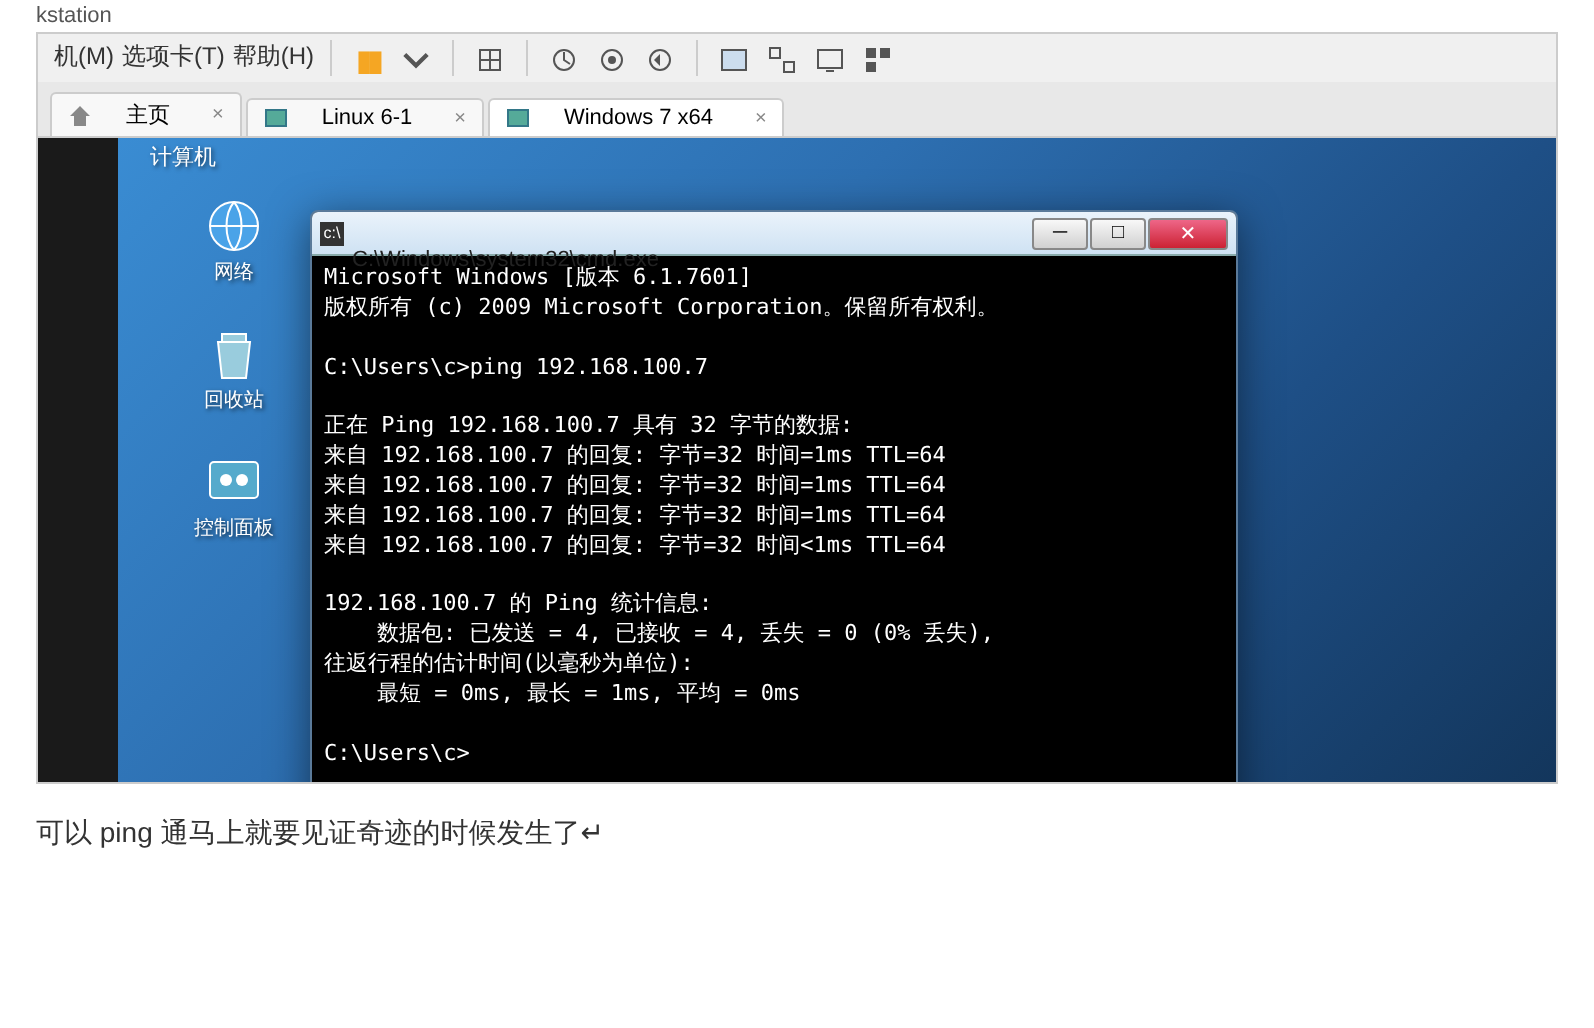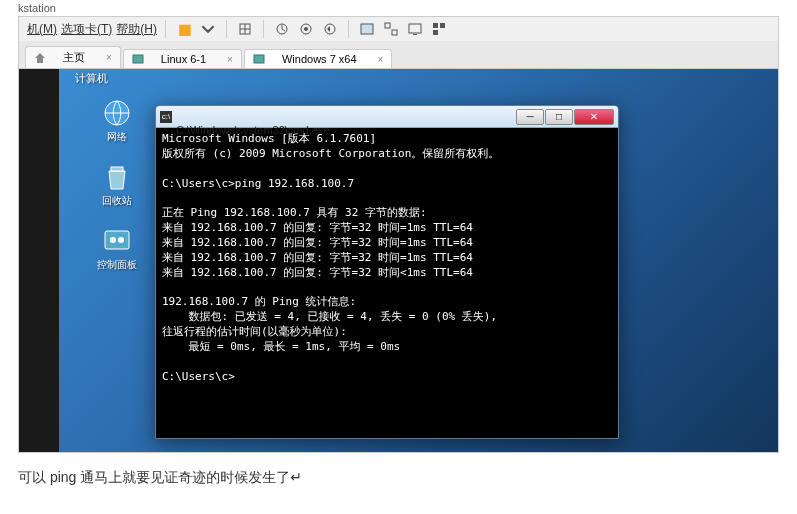--- a/index.html
+++ b/index.html
@@ -1,34 +1,34 @@
 <!DOCTYPE html>
 <html><head>
 <meta charset="utf-8">
 <style>
   * { margin: 0; padding: 0; box-sizing: border-box; }
   body { font-family: "Microsoft YaHei", Arial, sans-serif; background: #fff; width: 797px; height: 514px; overflow: hidden; }
   
   .document-wrap { padding: 0 18px; }
   .app-frame { border: 1px solid #ccc; background: #f5f5f5; }
   
-  .menu-bar { background: #f0f0f0; padding: 3px 8px; font-size: 12px; color: #333; display: flex; align-items: center; gap: 4px; height: 24px; text-decoration: underline; }
+  .menu-bar { background: #f0f0f0; padding: 3px 8px; font-size: 12px; color: #333; display: flex; gap: 4px; height: 24px; }
   .menu-item { cursor: pointer; }
   .tb-sep { width: 1px; height: 18px; background: #ccc; margin: 0 4px; }
   .tb-icon { width: 20px; height: 20px; display: inline-flex; align-items: center; justify-content: center; cursor: pointer; }
   .tb-icon svg { width: 14px; height: 14px; }
   .pause-btn { color: #f5a623; font-weight: bold; font-size: 14px; letter-spacing: -2px; }
   
   .tab-bar { background: #e8e8e8; display: flex; align-items: flex-end; padding: 4px 6px 0 6px; height: 28px; gap: 2px; border-bottom: 1px solid #ccc; }
   .tab { background: #f8f8f8; border: 1px solid #ccc; border-bottom: none; border-radius: 3px 3px 0 0; padding: 3px 8px; font-size: 11px; display: flex; align-items: center; gap: 17px; cursor: pointer; }
   .tab.active { background: #ffffff; font-weight: normal; }
   .tab-icon { width: 12px; height: 12px; display: inline-block; }
   .tab-close { color: #888; font-size: 10px; margin-left: 4px; cursor: pointer; }
   
-  .desktop-area { position: relative; height: 383px; background: linear-gradient(135deg, #3b8fd6 0%, #2d6fb1 40%, #1e4f86 70%, #13365c 100%); overflow: hidden; }
+  .desktop-area { position: relative; height: 322px; background: linear-gradient(135deg, #3b8fd6 0%, #2d6fb1 40%, #1e4f86 70%, #13365c 100%); overflow: hidden; }
   .left-dark { position: absolute; left: 0; top: 0; width: 40px; height: 100%; background: #1a1a1a; }
   
   .sec-title { position: absolute; top: 2px; left: 56px; color: #fff; font-size: 11px; text-shadow: 1px 1px 2px rgba(0,0,0,.6); }
   
   .desktop-icons { position: absolute; left: 52px; top: 28px; display: flex; flex-direction: column; gap: 18px; margin-left: 22px; }
   .d-icon { width: 48px; text-align: center; cursor: pointer; }
   .d-icon .ic { width: 32px; height: 32px; margin: 0 auto 2px auto; display: flex; align-items: center; justify-content: center; }
   .d-icon .lbl { color: #fff; font-size: 10px; text-shadow: 1px 1px 2px rgba(0,0,0,.7); line-height: 1.2; }
   
   .cmd-window { position: absolute; left: 136px; top: 36px; width: 464px; background: #000; border: 1px solid #5a7a9a; border-radius: 4px 4px 0 0; box-shadow: 0 4px 20px rgba(0,0,0,.5); }

